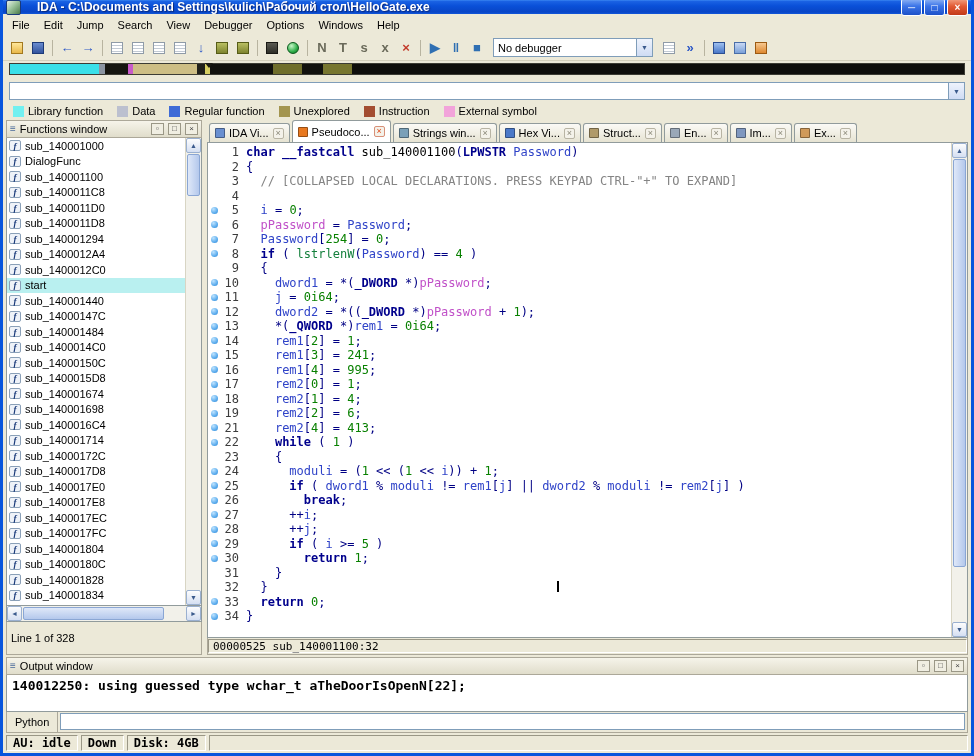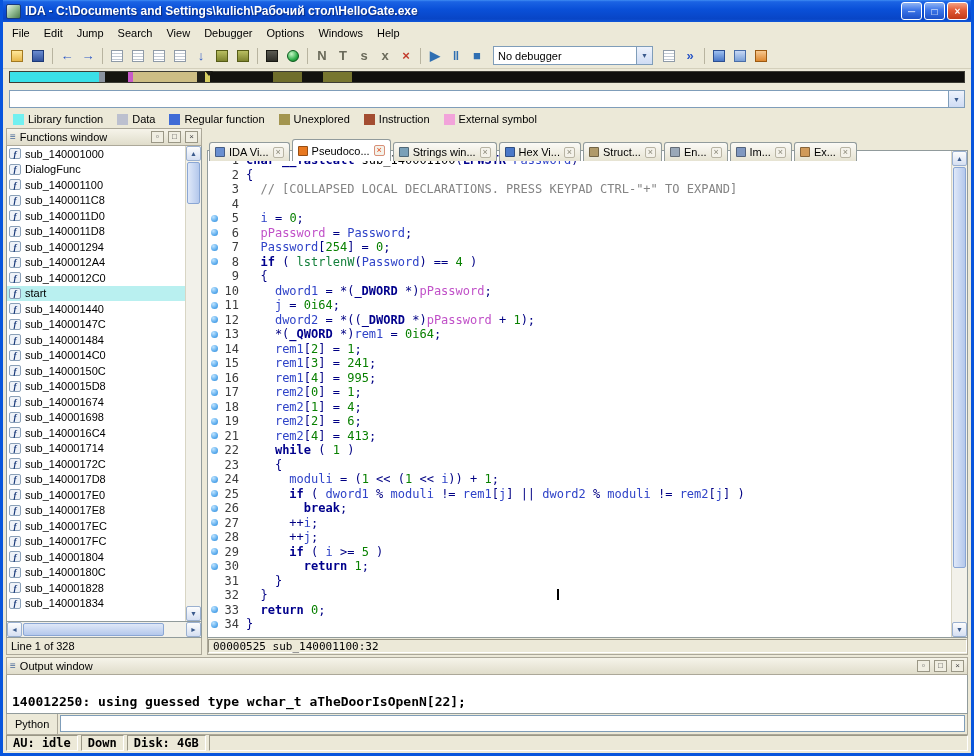--- a/index.html
+++ b/index.html
@@ -3,21 +3,21 @@
 <meta charset="utf-8">
 <style>
   * { box-sizing: border-box; margin: 0; padding: 0; }
   html,body { width: 974px; height: 756px; overflow: hidden; background:#3a6ea5; }
   .window{
     width:974px;height:756px;display:flex;flex-direction:column;
     border-left:3px solid #0855dd;border-right:3px solid #0855dd;border-bottom:3px solid #0855dd;
     background:#ece9d8;font-family:"Liberation Sans",sans-serif;color:#000;
   }
   
-  .titlebar{height:22px;flex:none;display:flex;align-items:center;gap:4px;padding:4px 3px;
+  .titlebar{height:14px;flex:none;display:flex;align-items:center;gap:16px;padding:4px 3px;
     background:linear-gradient(180deg,#3f8cf3 0%,#1b63e4 8%,#0a50d8 42%,#0845c6 86%,#1157da 100%);}
   .app-icon{width:15px;height:15px;flex:none;border:1px solid #1a3a7a;border-radius:2px;
     background:linear-gradient(135deg,#e8f0e8 0%,#9cc49c 45%,#4a7a4a 100%);}
   .title-text{flex:1;color:#fff;font-size:12px;font-weight:bold;text-shadow:1px 1px 1px #0a2a7a;
     white-space:nowrap;overflow:hidden;}
   .win-btns{display:flex;gap:2px;}
   .wbtn{width:21px;height:18px;border:1px solid #fff;border-radius:3px;display:flex;align-items:center;
     justify-content:center;color:#fff;font-size:10px;font-weight:bold;
     background:linear-gradient(180deg,#8fb4f4,#3b74e8 45%,#1d51c8);}
   .wbtn.close{background:linear-gradient(180deg,#f2a284,#e25a34 45%,#c23a18);}
@@ -94,27 +94,27 @@
     background:linear-gradient(180deg,#fdfdfd,#d5dff2);color:#3a5a8c;font-size:7px;line-height:1;
     display:flex;align-items:center;justify-content:center;}
   .sc-track{flex:1;position:relative;}
   .sc-thumb{position:absolute;left:1px;right:1px;top:1px;height:42px;border:1px solid #8aa6d4;border-radius:2px;
     background:linear-gradient(90deg,#dfe8f8,#b4c8ec);}
   .sc-thumb.big{height:88%;}
   .sc-track.h{position:relative;}
   .sc-thumb.h{position:absolute;top:1px;bottom:1px;left:1px;width:86%;height:auto;
     background:linear-gradient(180deg,#dfe8f8,#b4c8ec);}
   .func-status{height:17px;flex:none;background:#ece9d8;border:1px solid #aca899;border-top:none;
-    font-size:11px;display:flex;align-items:center;padding:0 4px;}
+    font-size:11px;display:flex;align-items:center;padding:16px 4px;}
   .splitter{width:5px;flex:none;}
   
   .right-area{flex:1;display:flex;flex-direction:column;min-width:0;min-height:0;}
   .tabbar{height:22px;flex:none;display:flex;align-items:flex-end;gap:2px;padding:1px 2px 0 2px;}
   .tab{height:19px;display:flex;align-items:center;gap:4px;padding:0 5px;border:1px solid #919b9c;border-bottom:none;
-    border-radius:3px 3px 0 0;background:linear-gradient(180deg,#fbfaf6,#e6e3d2);font-size:11px;position:relative;top:11px;}
+    border-radius:3px 3px 0 0;background:linear-gradient(180deg,#fbfaf6,#e6e3d2);font-size:11px;position:relative;top:0;}
   .tab.active{background:#fff;height:22px;z-index:2;}
   .tab-icon{width:10px;height:10px;border-radius:1px;border:1px solid rgba(0,0,0,.35);flex:none;}
   .tab-close{font-size:9px;line-height:1;color:#8a8878;width:11px;height:11px;border:1px solid #b8b4a4;
     display:flex;align-items:center;justify-content:center;background:#f4f2ea;border-radius:2px;flex:none;}
   .tab.active .tab-close{color:#e24a1a;border-color:#d89078;}
   .code-wrap{flex:1;display:flex;min-height:0;border:1px solid #919b9c;background:#fff;}
   .code-area{flex:1;overflow:hidden;padding-top:2px;}
   .code-row{display:flex;height:14.5px;line-height:14.5px;font-family:"DejaVu Sans Mono",monospace;font-size:12px;white-space:pre;}
   .gutter{width:13px;flex:none;display:flex;align-items:center;justify-content:center;}
   .dot{width:7px;height:7px;border-radius:50%;background:radial-gradient(circle at 35% 30%,#bfe4ff,#54a8ec 65%,#2f7ec8);}
@@ -128,21 +128,21 @@
   .tk-imp{color:#15803d;}
   .tk-num{color:#088000;}
   .tk-cmt{color:#848484;}
   .caret{display:inline-block;width:2px;height:11px;background:#000;vertical-align:-1px;}
   .code-status{height:17px;flex:none;background:#ece9d8;display:flex;padding:1px 0;border:1px solid #aca899;border-top:none;}
   .sunken{flex:1;border:1px solid;border-color:#9a9786 #ffffff #ffffff #9a9786;background:#ece9d8;
     padding:0 4px;font:11px "DejaVu Sans Mono",monospace;display:flex;align-items:center;}
   
   .output-panel{height:78px;flex:none;display:flex;flex-direction:column;padding:2px 3px 0 3px;}
   .out-msg{flex:1;background:#fff;border:1px solid #919b9c;border-top:none;
-    font:bold 13px "DejaVu Sans Mono",monospace;padding:19px 5px;white-space:nowrap;overflow:hidden;}
+    font:bold 13px "DejaVu Sans Mono",monospace;padding:3px 5px;white-space:nowrap;overflow:hidden;}
   .python-row{height:21px;flex:none;display:flex;align-items:stretch;background:#ece9d8;border:1px solid #aca899;border-top:none;}
   .python-label{padding:0 8px;font-size:11px;border-right:1px solid #aca899;display:flex;align-items:center;background:#ece9d8;}
   .python-input{flex:1;height:17px;margin:1px 2px;border:1px solid #7f9db9;background:#fff;font-size:11px;padding:0 3px;
     font-family:"DejaVu Sans Mono",monospace;outline:none;}
   
   .statusbar{height:20px;flex:none;display:flex;gap:3px;padding:2px 3px;font:bold 12px "DejaVu Sans Mono",monospace;}
   .sb-cell{border:1px solid;border-color:#9a9786 #ffffff #ffffff #9a9786;padding:0 6px;display:flex;align-items:center;white-space:pre;}
   .sb-fill{flex:1;}
 </style>
 </head>

